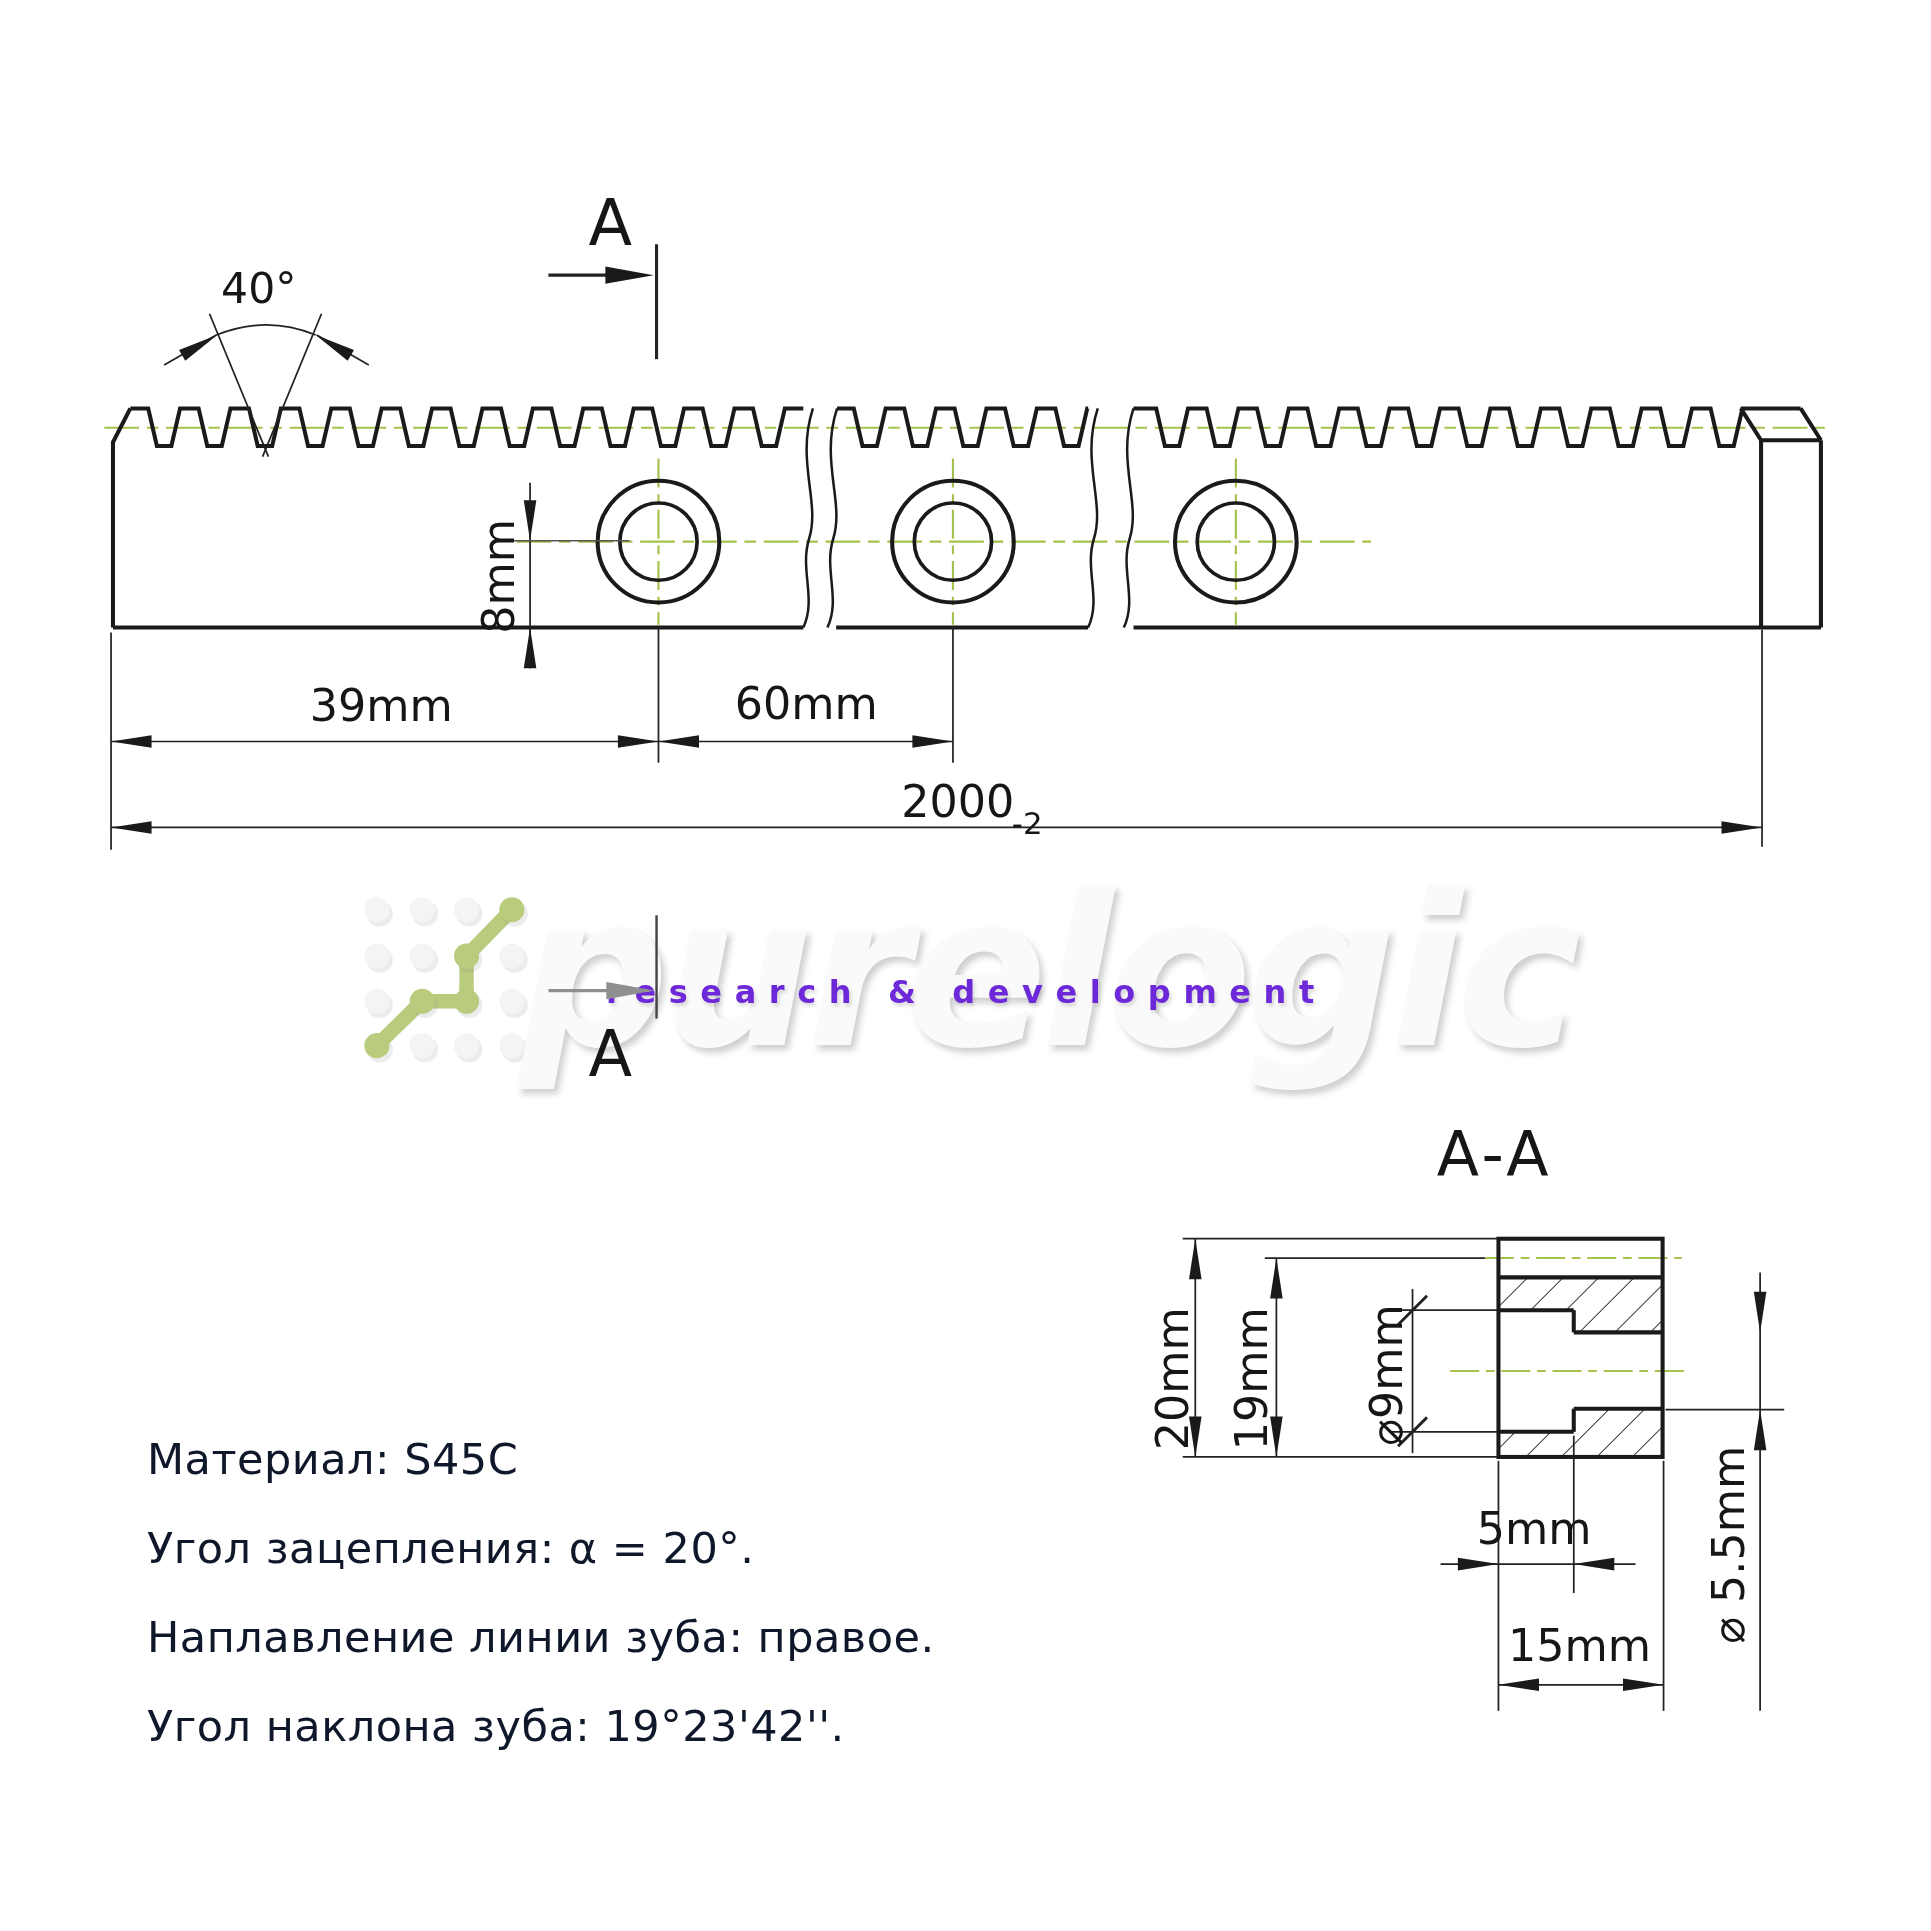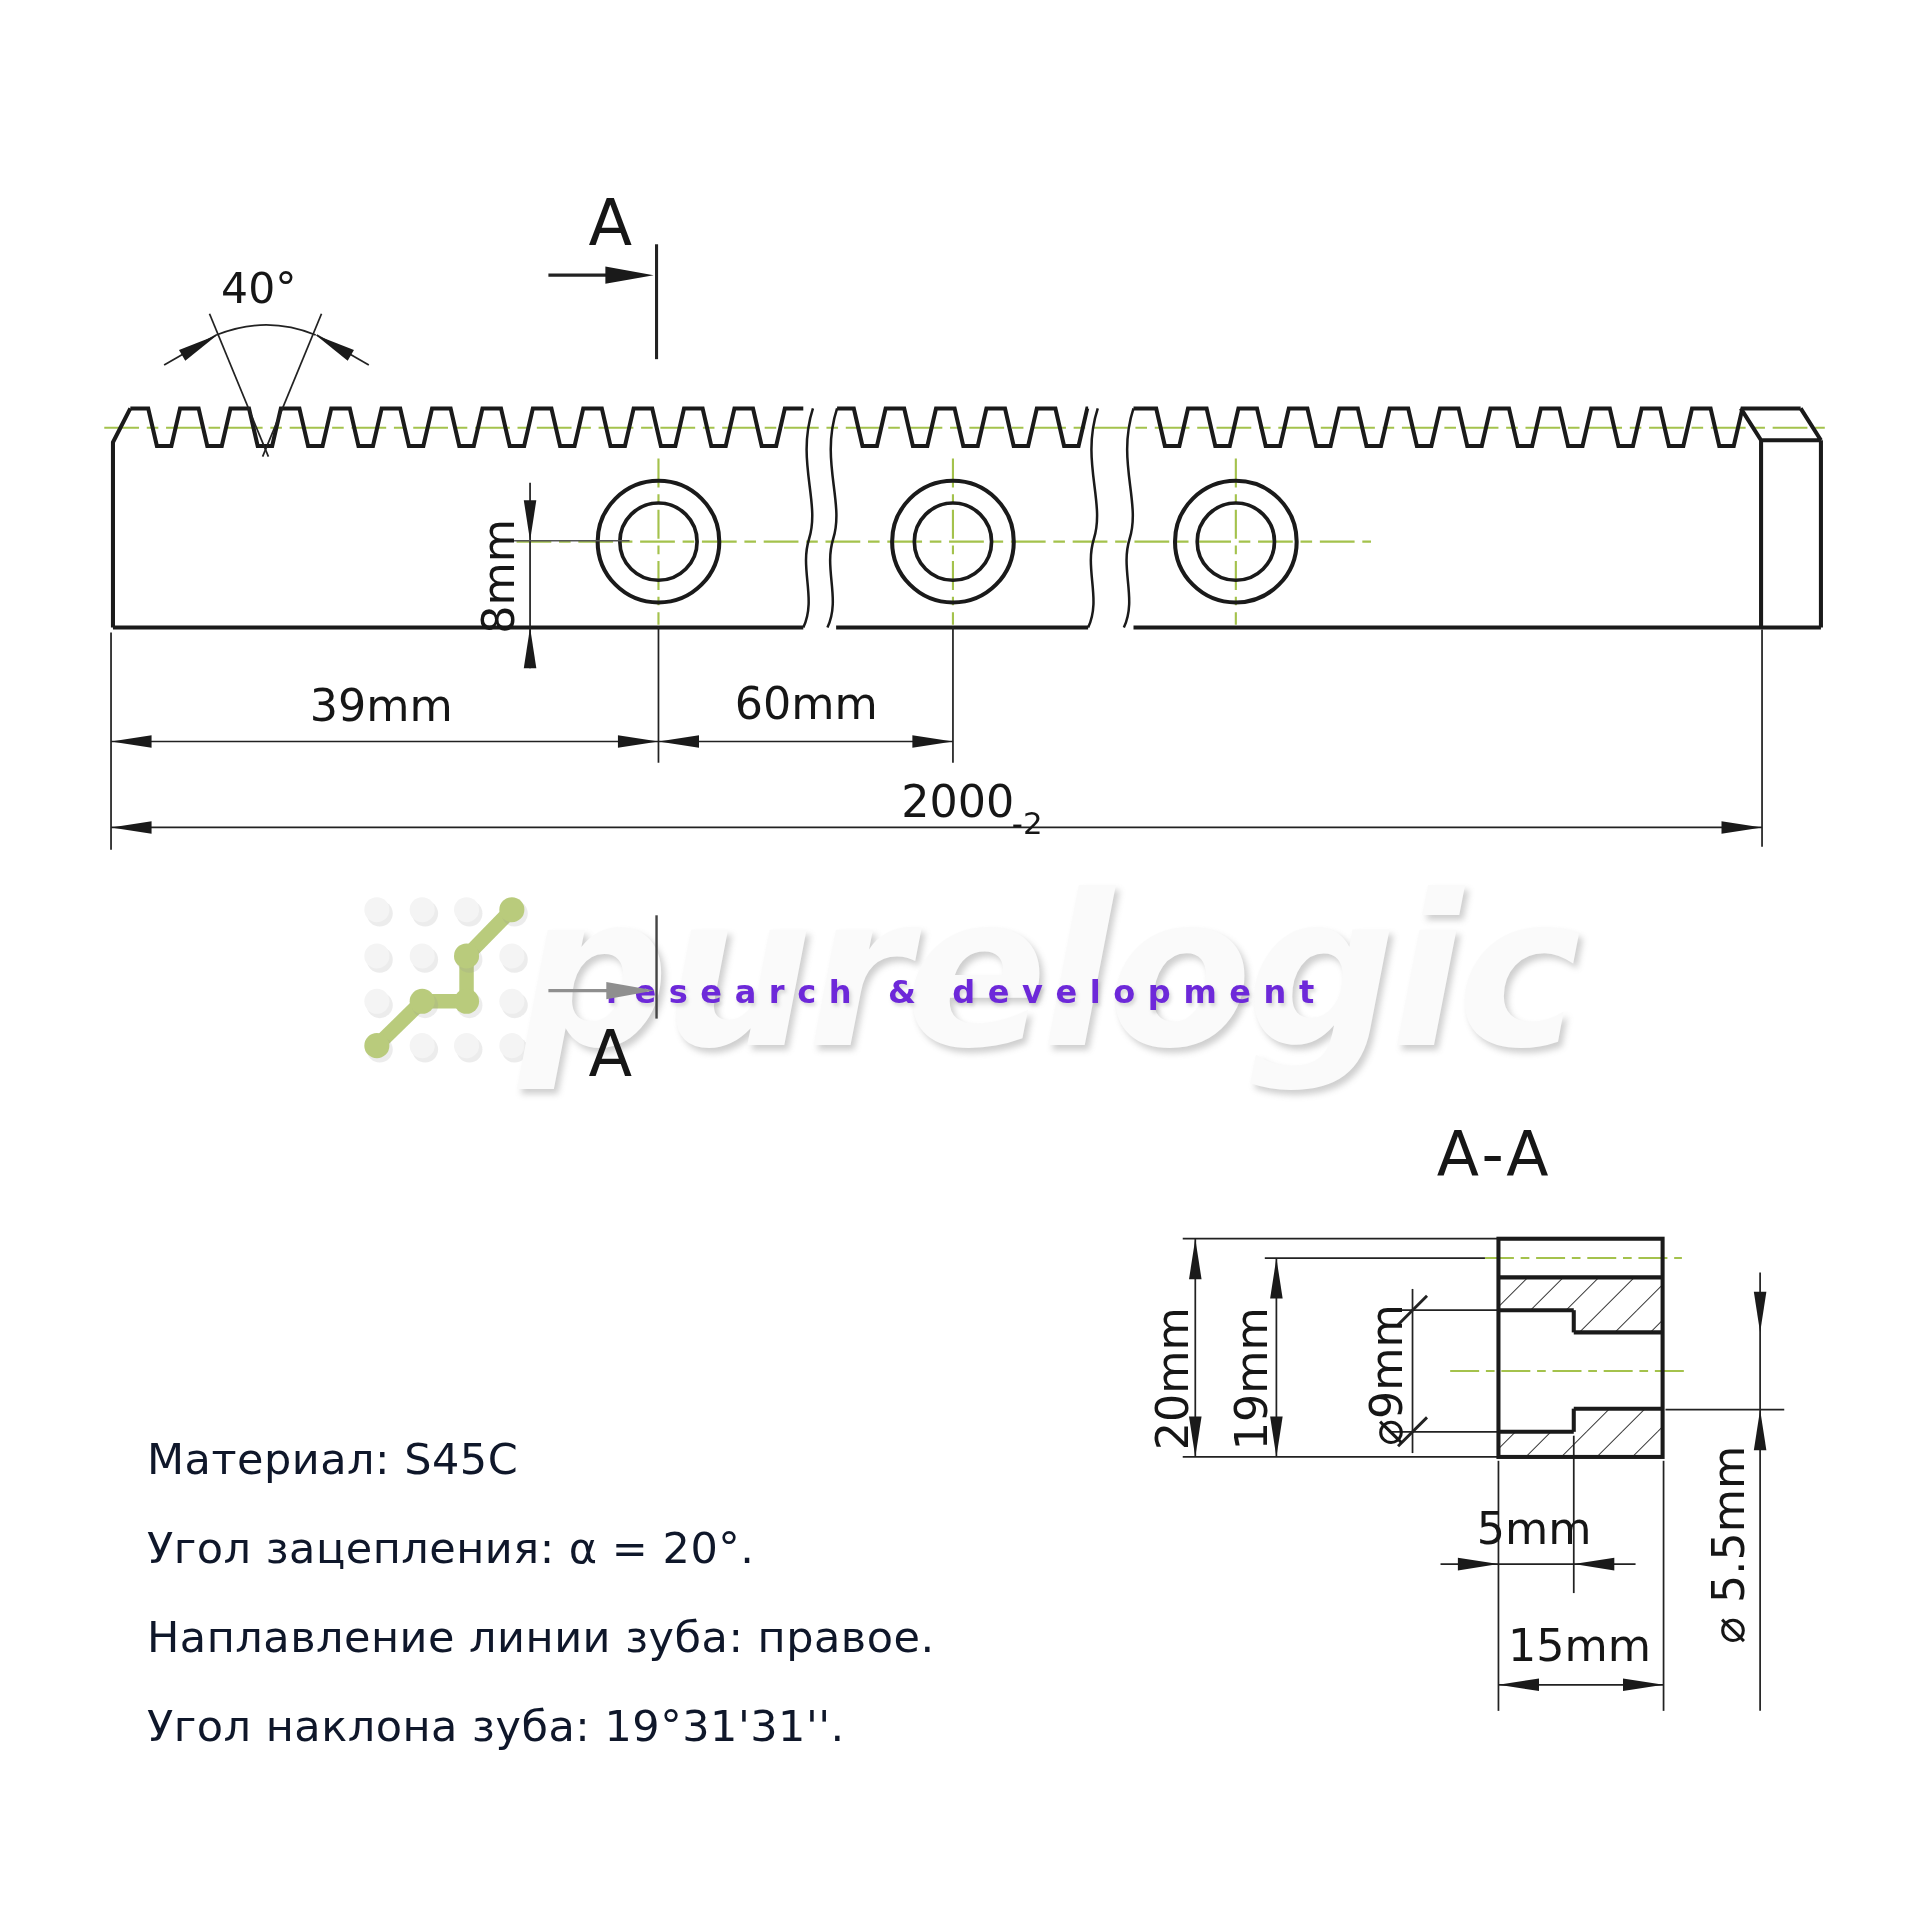--- a/index.html
+++ b/index.html
@@ -210,16 +210,16 @@
       <text x="1589" y="1599" text-anchor="middle">5mm</text>
       <text x="1636" y="1720" text-anchor="middle">15mm</text>
       <text x="1806" y="1600" text-anchor="middle" transform="rotate(-90 1806 1600)">⌀ 5.5mm</text>
     </g>
   </svg>
 
   <div id="notes">
     <div>Материал: S45C</div>
     <div>Угол зацепления: α = 20°.</div>
     <div>Наплавление линии зуба: правое.</div>
-    <div>Угол наклона зуба: 19°31'31''.</div>
+    <div>Угол наклона зуба: 19°23'42''.</div>
   </div>
 </div>
 
 
 </body></html>

